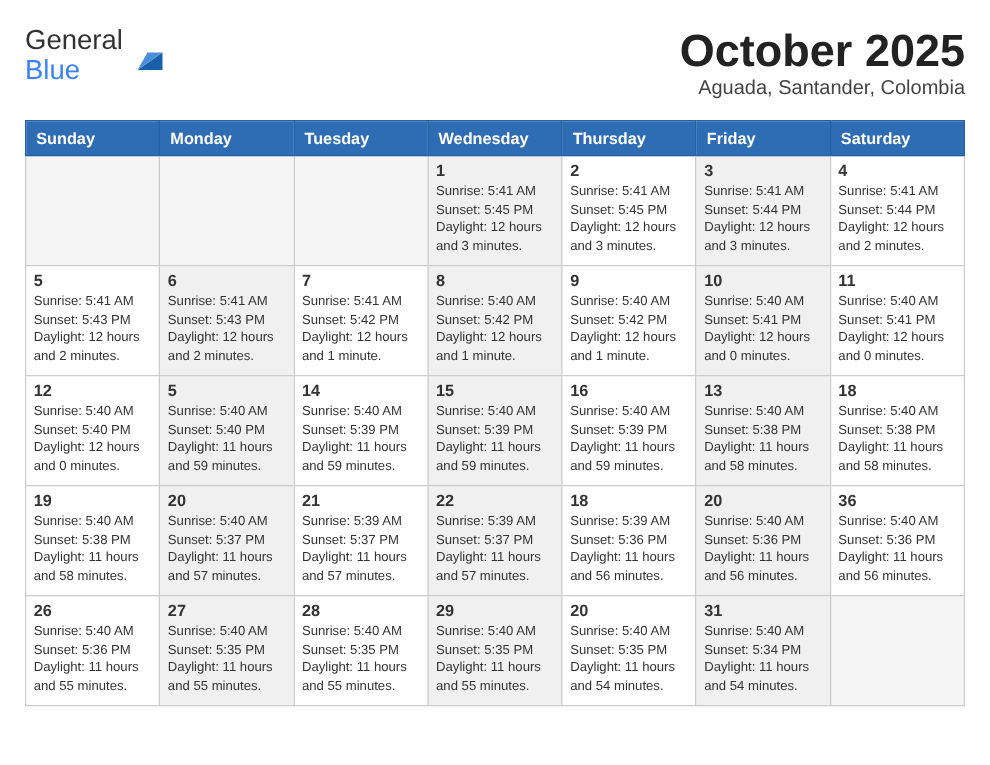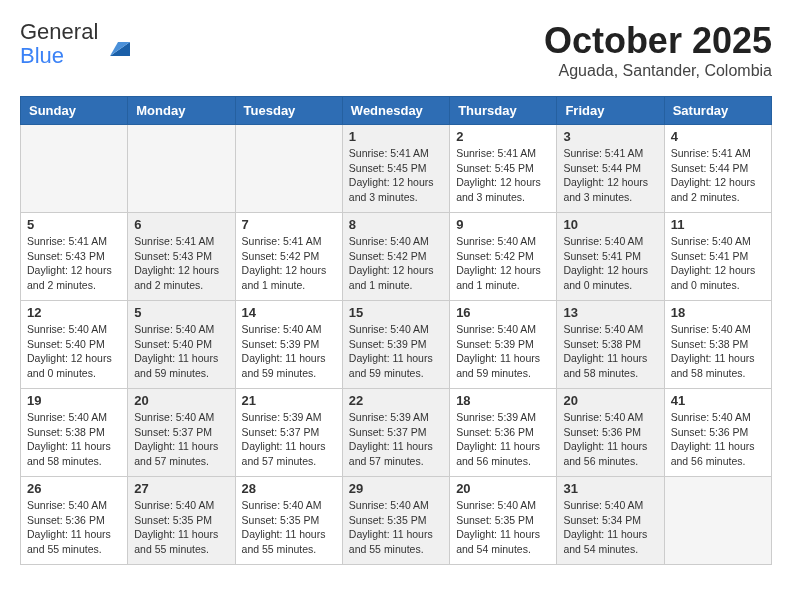--- a/index.html
+++ b/index.html
@@ -220,21 +220,21 @@
         </td>
         <td>
           <span class="day-num">18</span>
           <div class="day-info">Sunrise: 5:39 AM<br>Sunset: 5:36 PM<br>Daylight: 11 hours and 56 minutes.</div>
         </td>
         <td class="shaded">
           <span class="day-num">20</span>
           <div class="day-info">Sunrise: 5:40 AM<br>Sunset: 5:36 PM<br>Daylight: 11 hours and 56 minutes.</div>
         </td>
         <td>
-          <span class="day-num">41</span>
+          <span class="day-num">36</span>
           <div class="day-info">Sunrise: 5:40 AM<br>Sunset: 5:36 PM<br>Daylight: 11 hours and 56 minutes.</div>
         </td>
       </tr>
       <tr>
         <td>
           <span class="day-num">26</span>
           <div class="day-info">Sunrise: 5:40 AM<br>Sunset: 5:36 PM<br>Daylight: 11 hours and 55 minutes.</div>
         </td>
         <td class="shaded">
           <span class="day-num">27</span>

